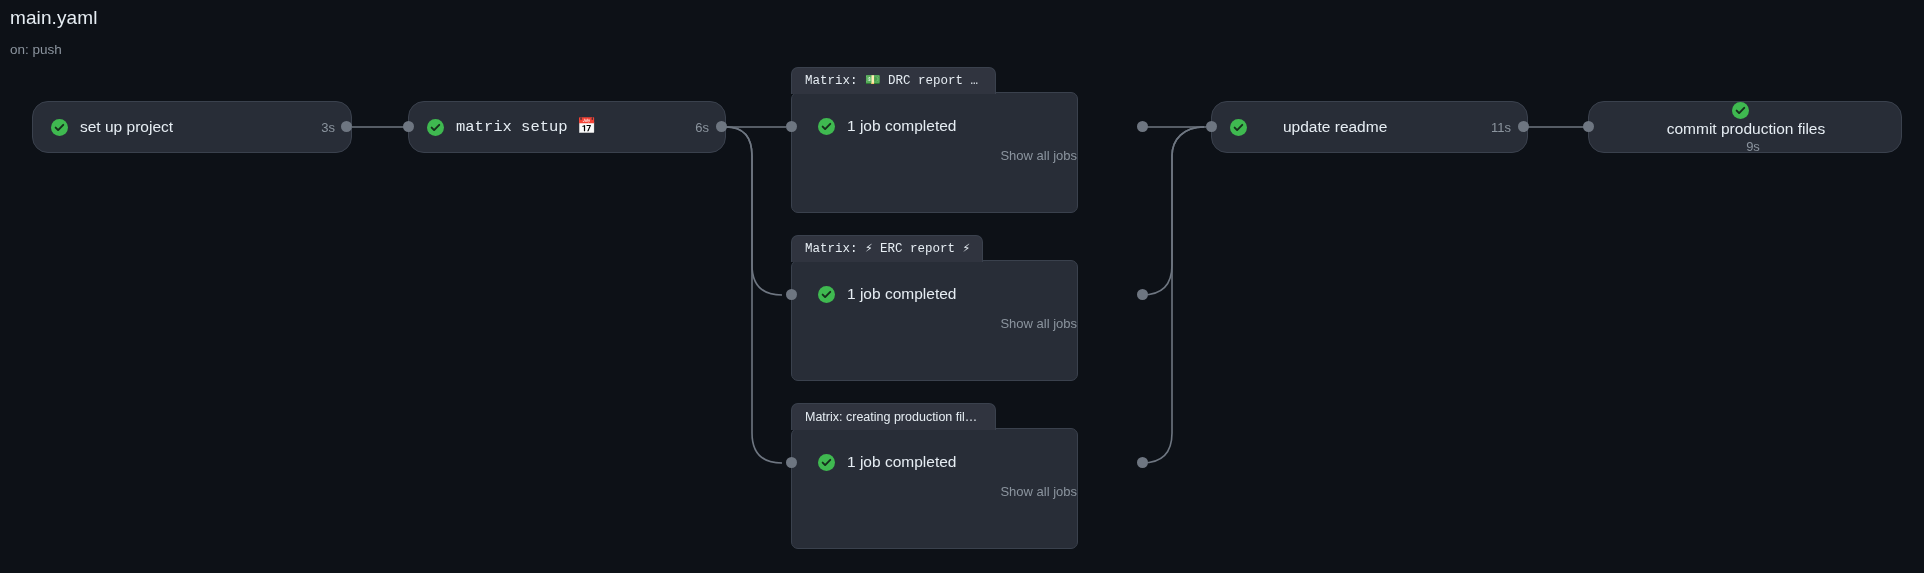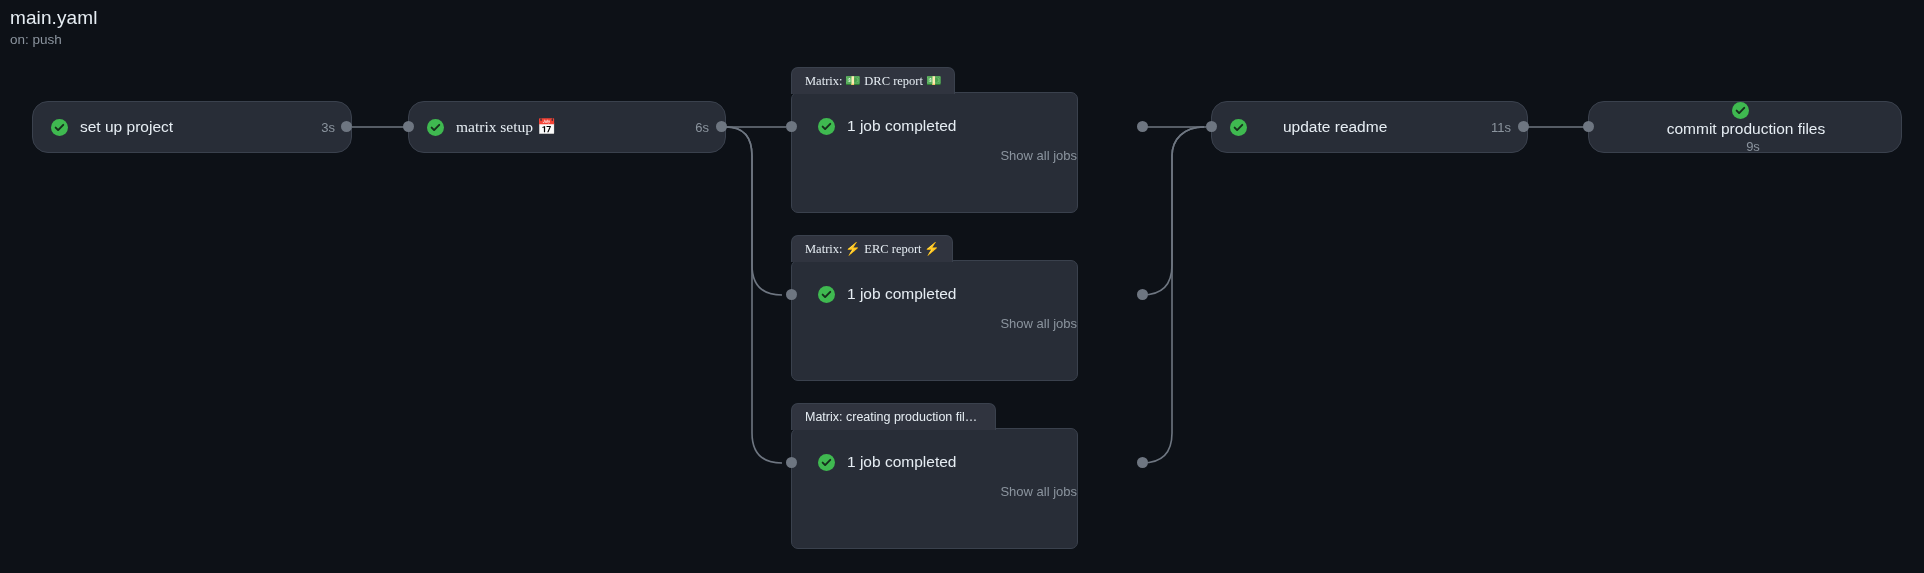--- a/index.html
+++ b/index.html
@@ -28,21 +28,21 @@
     font-size: 19px;
     font-weight: normal;
     color: #e6edf3;
     letter-spacing: .1px;
     line-height: 24px;
   }
   #wf-trigger {
     font-size: 13.5px;
     color: #8b949e;
     line-height: 20px;
-    margin-top: 0;
+    margin-top: 10px;
   }
 
   
   #edges {
     position: absolute;
     left: 0; top: 0;
     width: 1924px;
     height: 573px;
     z-index: 1;
     pointer-events: none;
@@ -149,21 +149,21 @@
   
   .port {
     position: absolute;
     width: 11px;
     height: 11px;
     border-radius: 50%;
     background: #6e7681;
     z-index: 4;
   }
 
-  .emoji { font-family: Liberation Serif, serif; }
+  .emoji { font-family: Liberation Mono, monospace; }
 </style>
 </head>
 <body>
 
 <div id="header">
   <div id="wf-title">main.yaml</div>
   <div id="wf-trigger">on: push</div>
 </div>
 
 <svg id="edges" viewBox="0 0 1924 573" width="1924" height="573" fill="none">

